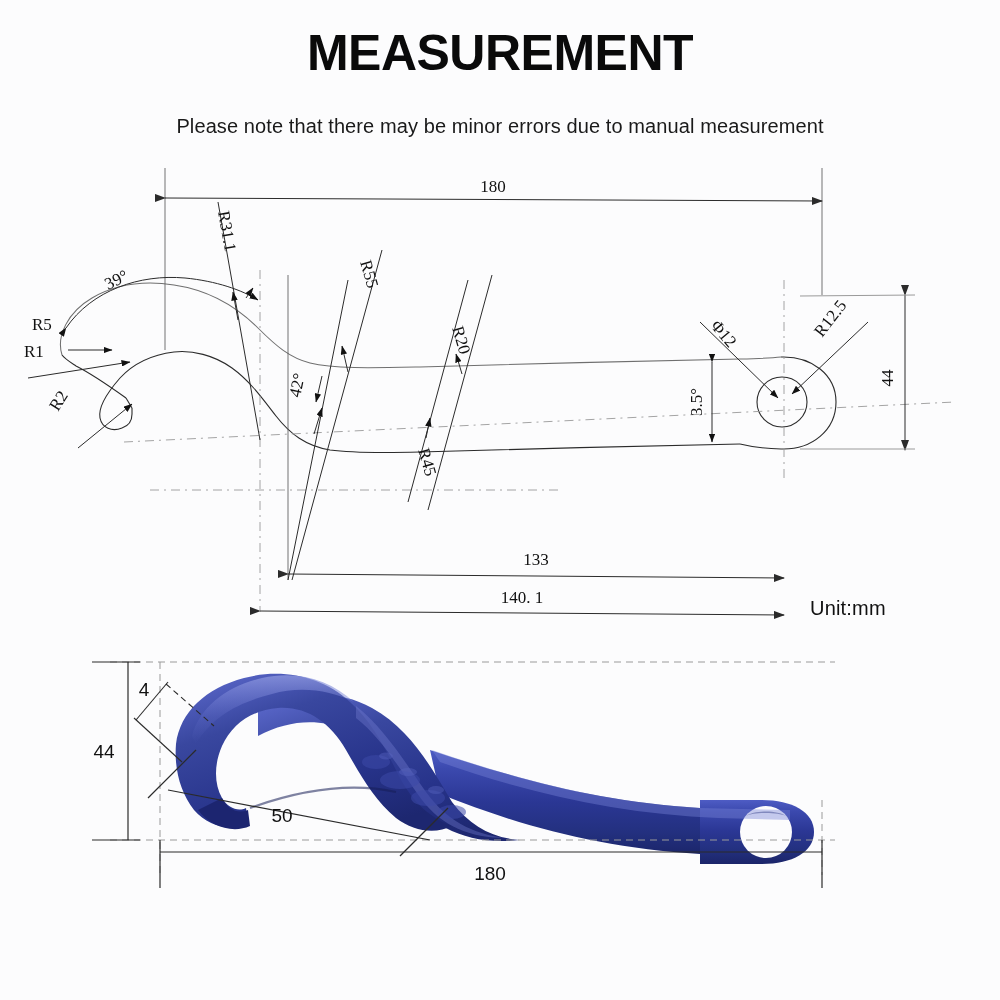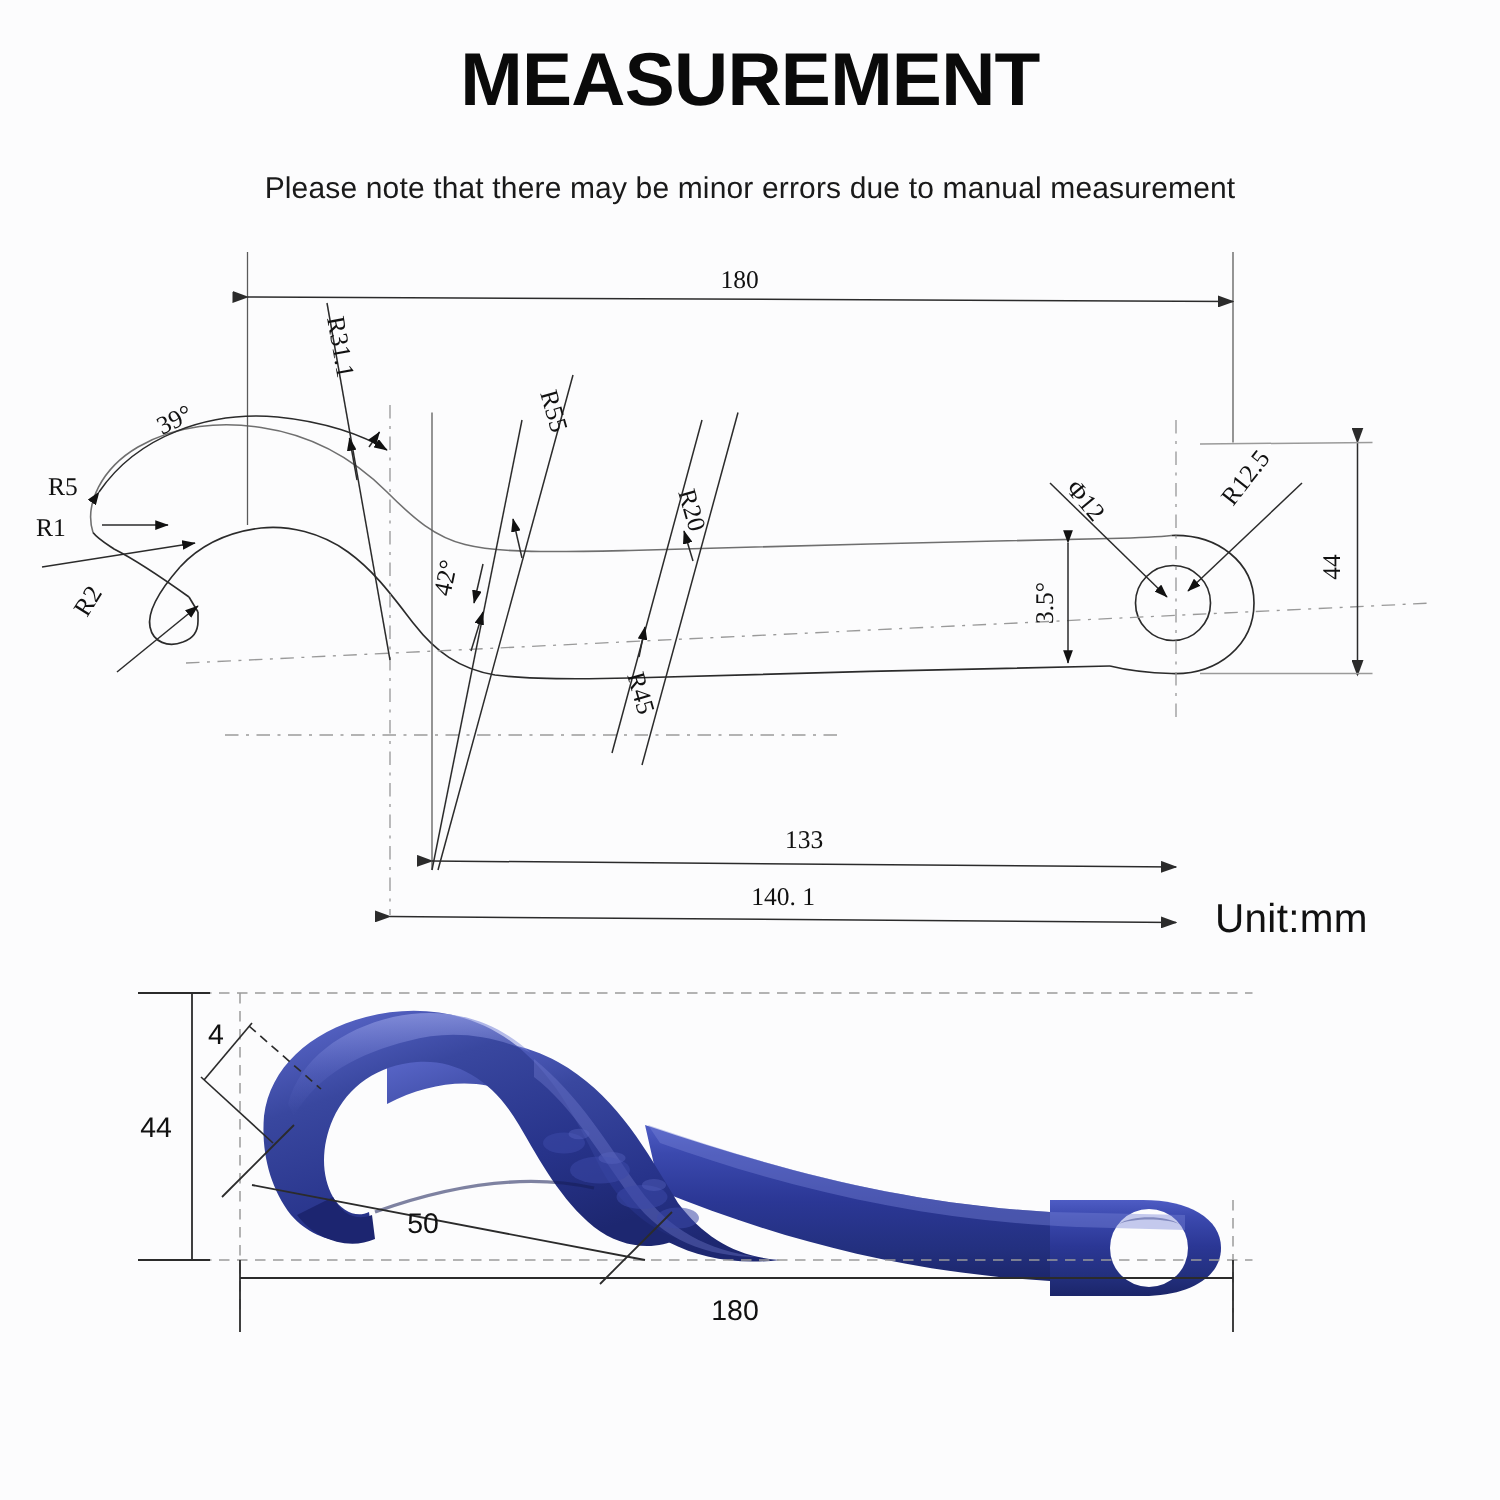--- a/index.html
+++ b/index.html
@@ -27,21 +27,21 @@
     text-align:center;
     font-size:20px;
     color:#1a1a1a;
     font-weight:400;
     letter-spacing:0.1px;
   }
 
   .unitnote{
     position:absolute;
     left:810px;top:597px;
-    font-size:27px;
+    font-size:20px;
     color:#111;
     letter-spacing:0.2px;
   }
 
   svg{display:block;position:absolute;left:0;top:0;}
   .dwg{position:absolute;left:0;top:150px;width:1000px;height:500px;}
   .photo{position:absolute;left:0;top:640px;width:1000px;height:300px;}
 
   text.dim{
     font-family:"Liberation Serif",serif;

